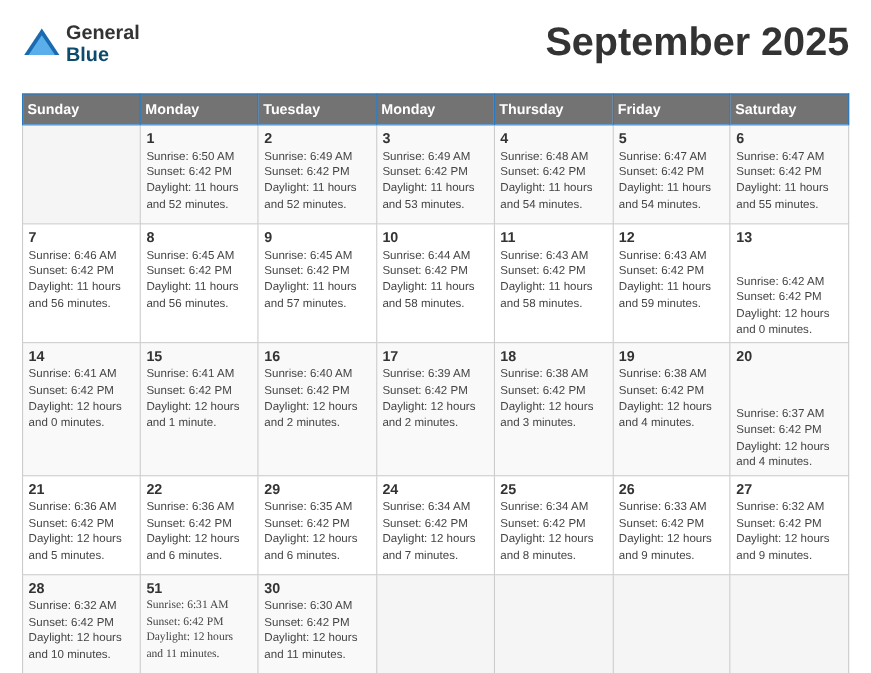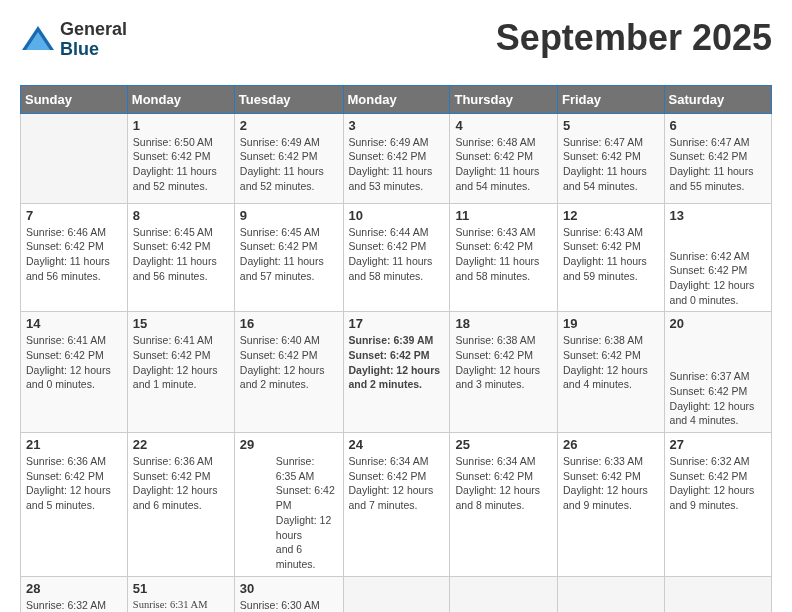--- a/index.html
+++ b/index.html
@@ -242,21 +242,21 @@
         </td>
         <td>
           <span class="day-number">16</span>
           <div class="day-info" style="white-space: pre-line;">Sunrise: 6:40 AM
 Sunset: 6:42 PM
 Daylight: 12 hours
 and 2 minutes.</div>
         </td>
         <td>
           <span class="day-number">17</span>
-          <div class="day-info" style="white-space: pre-line; font-weight: bold;">Sunrise: 6:39 AM
+          <div class="day-info" style="white-space: pre-line;">Sunrise: 6:39 AM
 Sunset: 6:42 PM
 Daylight: 12 hours
 and 2 minutes.</div>
         </td>
         <td>
           <span class="day-number">18</span>
           <div class="day-info" style="white-space: pre-line;">Sunrise: 6:38 AM
 Sunset: 6:42 PM
 Daylight: 12 hours
 and 3 minutes.</div>
@@ -286,21 +286,21 @@
         </td>
         <td>
           <span class="day-number">22</span>
           <div class="day-info" style="white-space: pre-line;">Sunrise: 6:36 AM
 Sunset: 6:42 PM
 Daylight: 12 hours
 and 6 minutes.</div>
         </td>
         <td>
           <span class="day-number">29</span>
-          <div class="day-info" style="white-space: pre-line; margin-left: 36px;">Sunrise: 6:35 AM
+          <div class="day-info" style="white-space: pre-line;">Sunrise: 6:35 AM
 Sunset: 6:42 PM
 Daylight: 12 hours
 and 6 minutes.</div>
         </td>
         <td>
           <span class="day-number">24</span>
           <div class="day-info" style="white-space: pre-line;">Sunrise: 6:34 AM
 Sunset: 6:42 PM
 Daylight: 12 hours
 and 7 minutes.</div>

